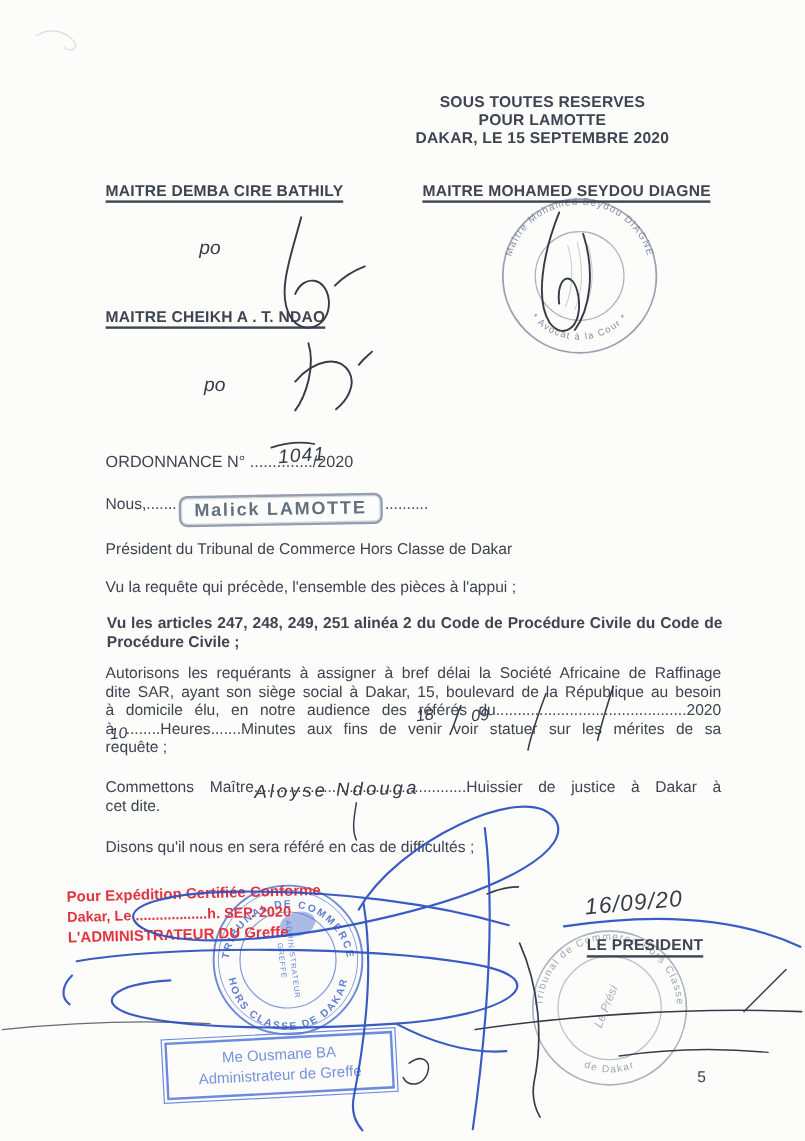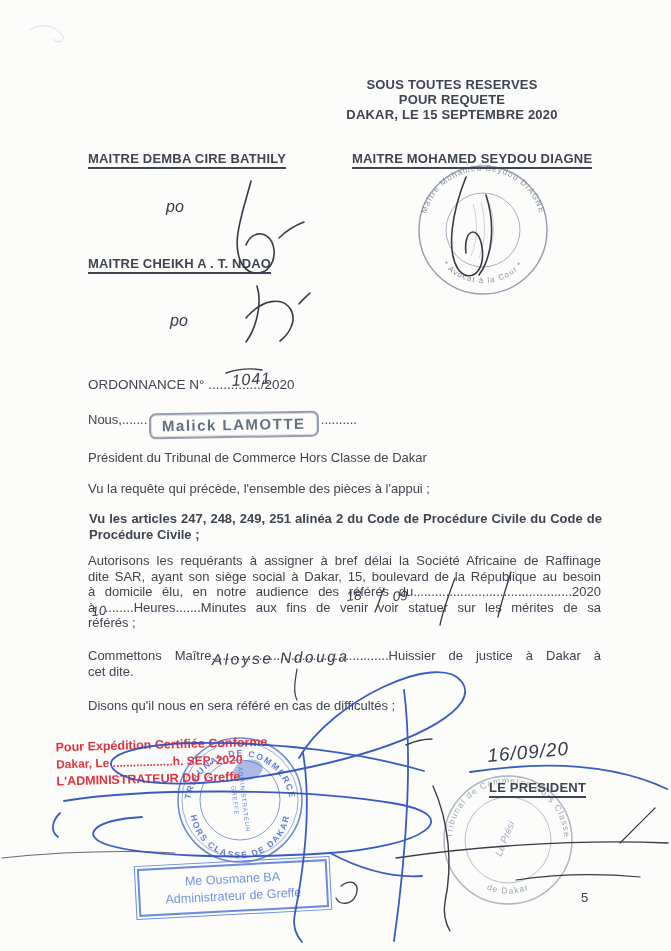--- a/index.html
+++ b/index.html
@@ -101,21 +101,21 @@
         <textPath href="#gp-bot" startOffset="50%" text-anchor="middle">de Dakar</textPath>
       </text>
       <g transform="rotate(-68)">
         <text font-size="10" font-style="italic" fill="#99a3b3" opacity=".85" text-anchor="middle">Le Prési</text>
       </g>
     </g>
   </svg>
 
   <div class="txt hdr" style="right:69px; top:77px; width:300px;">
     <div>SOUS TOUTES RESERVES</div>
-    <div>POUR REQUETE</div>
+    <div>POUR LAMOTTE</div>
     <div>DAKAR, LE 15 SEPTEMBRE 2020</div>
   </div>
 
   <div class="txt name u" style="left:88px; top:151px;">MAITRE DEMBA CIRE BATHILY</div>
   <div class="txt name u" style="left:352px; top:151px;">MAITRE MOHAMED SEYDOU DIAGNE</div>
   <div class="txt name u" style="left:88px; top:256px;">MAITRE CHEIKH A . T. NDAO</div>
 
   <div class="txt b" style="left:88px; top:377px; font-size:13.5px;">ORDONNANCE N° ............../2020</div>
 
   <div class="txt nous-line" style="left:88px; top:412px;">
@@ -131,21 +131,21 @@
   <div class="txt body13 para" style="left:89px; top:511px;font-weight:bold;">
     <div class="jline">Vu les articles 247, 248, 249, 251 alinéa 2 du Code de Procédure Civile  du Code de</div>
     <div>Procédure Civile ;</div>
   </div>
 
   <div class="txt body13 para" style="left:88px; top:553px;">
     <div class="jline">Autorisons les requérants à assigner à bref délai la Société Africaine de Raffinage</div>
     <div class="jline">dite SAR, ayant son siège social à Dakar, 15, boulevard de la République au besoin</div>
     <div class="jline">à domicile élu, en notre audience des référés du............................................2020</div>
     <div class="jline">à ........Heures.......Minutes aux fins de venir voir statuer sur les mérites de sa</div>
-    <div>référés ;</div>
+    <div>requête ;</div>
   </div>
 
   <div class="txt body13 para" style="left:88px; top:648px;">
     <div class="jline">Commettons Maître.................................................Huissier de justice à Dakar à</div>
     <div>cet dite.</div>
   </div>
 
   <div class="txt body13" style="left:88px; top:698px;">Disons qu'il nous en sera référé en cas de difficultés ;</div>
 
   <div class="txt red-stamp" style="left:56px; top:736px;">

